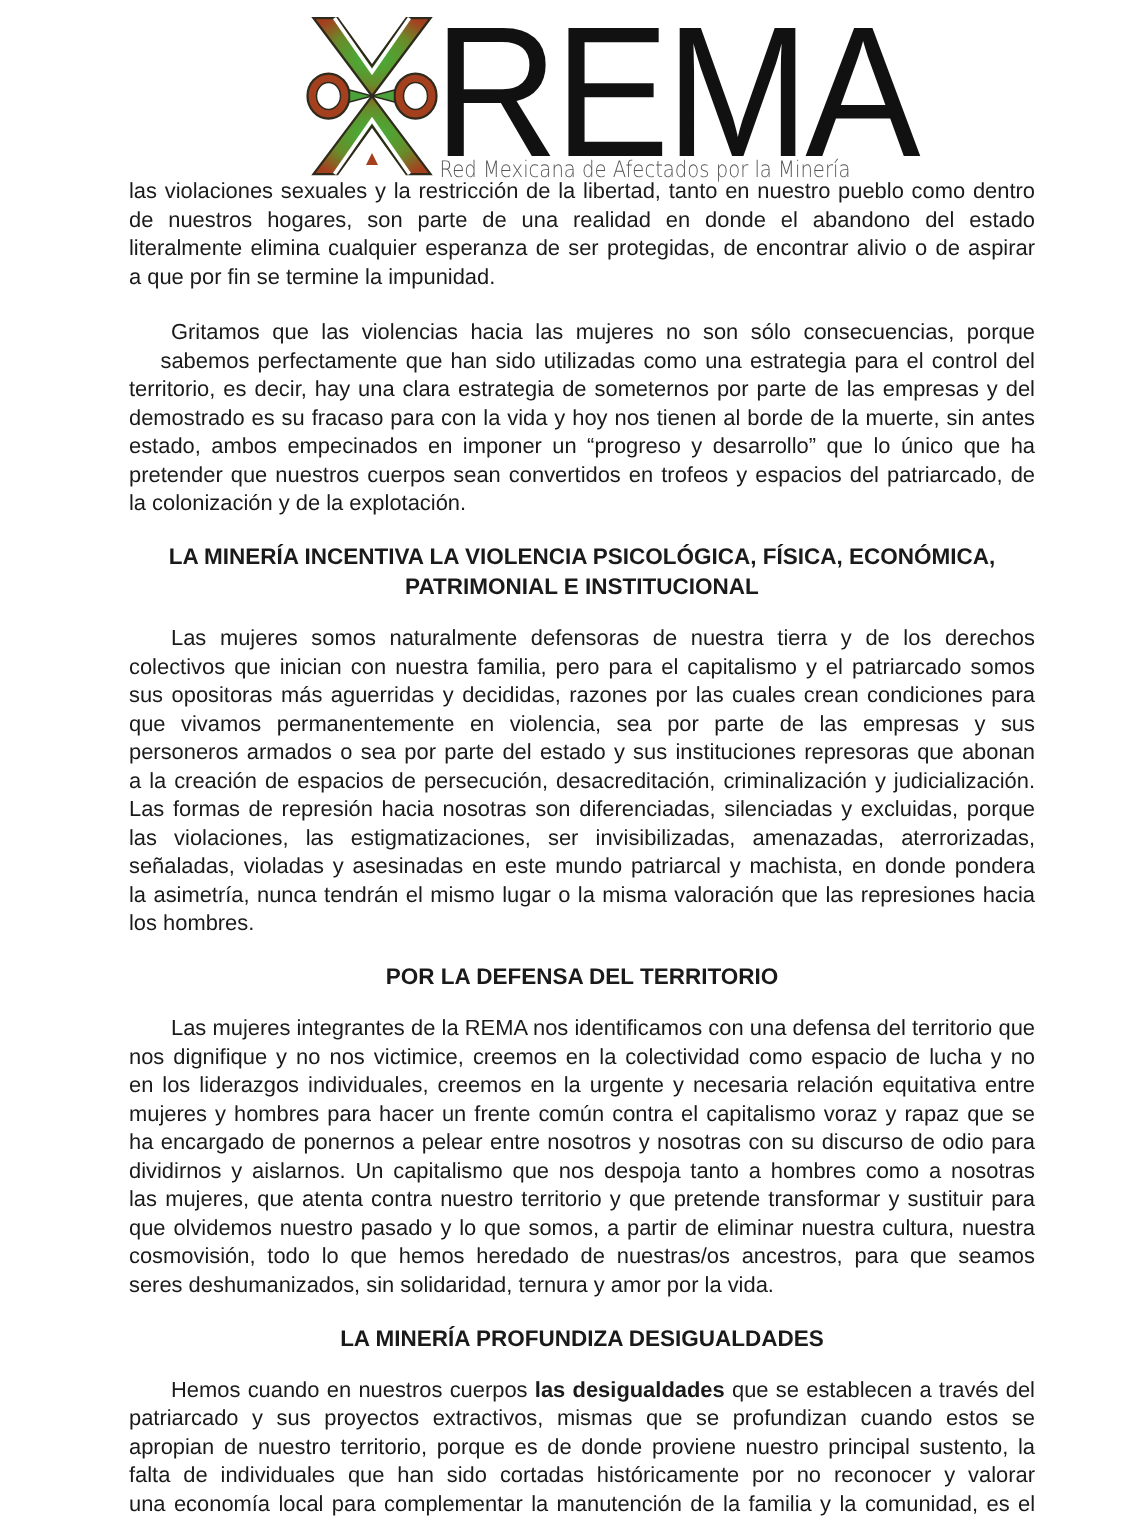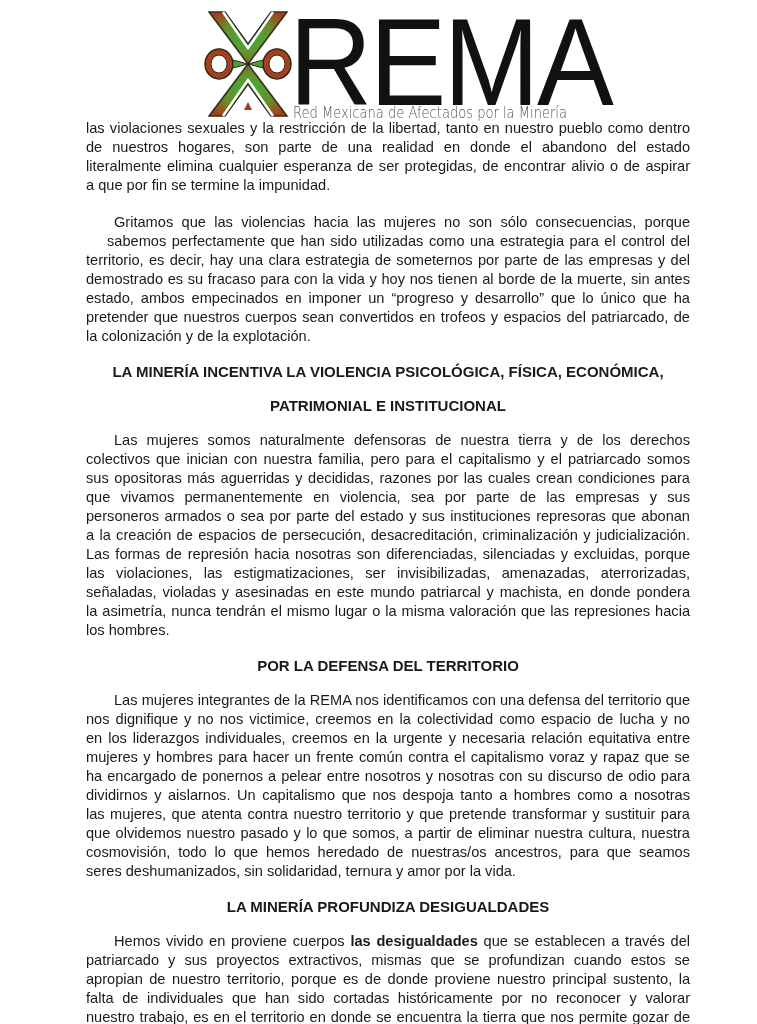--- a/index.html
+++ b/index.html
@@ -7,21 +7,21 @@
   .header { position: absolute; left: 0; top: 0; width: 757px; height: 122px; }
   .logo-mark { position: absolute; left: 203px; top: 8px; width: 90px; height: 112px; }
   .logo-word { position: absolute; left: 289px; top: 0px; font-family: "Liberation Sans", sans-serif; font-weight: normal; font-size: 124px; line-height: 124px; letter-spacing: -3px; color: #111; transform: scaleX(0.93); transform-origin: left top; }
   .logo-tagline { position: absolute; left: 293px; top: 104px; font-size: 15.2px; color: #555; letter-spacing: 0px; font-family: "DejaVu Sans", sans-serif; font-weight: 300; transform: scaleX(0.86); transform-origin: left top; white-space: nowrap; }
   .content { position: absolute; left: 86px; top: 119px; width: 604px; }
   .line { display: block; font-size: 14.6px; line-height: 19px; height: 19px; white-space: nowrap; text-align: justify; text-align-last: justify; }
   .line.last { text-align-last: left; }
   .line.indent { padding-left: 28px; }
   .para { margin-bottom: 19px; }
   .heading { text-align: center; font-weight: bold; font-size: 15px; line-height: 20px; margin-bottom: 15px; }
-  .heading span { display: block; margin-top: 14px; }
+  .heading span { display: block; }
   b { font-weight: bold; }
 </style>
 </head>
 <body>
 
 <div class="header">
   <svg class="logo-mark" viewBox="0 0 90 112">
     <defs>
       <linearGradient id="g1" x1="0" y1="0" x2="1" y2="1">
         <stop offset="0" stop-color="#a5401f"></stop>
@@ -107,22 +107,21 @@
     <span class="line" style="word-spacing: 0px;">que olvidemos nuestro pasado y lo que somos, a partir de eliminar nuestra cultura, nuestra</span>
     <span class="line" style="word-spacing: 0px;">cosmovisión, todo lo que hemos heredado de nuestras/os ancestros, para que seamos</span>
     <span class="line last">seres deshumanizados, sin solidaridad, ternura y amor por la vida.</span>
   </div>
 
   <div class="heading">
     <span>LA MINERÍA PROFUNDIZA DESIGUALDADES</span>
   </div>
 
   <div class="para">
-    <span class="line indent" style="word-spacing: 0px;"><span>Hemos vivido en proviene cuerpos </span><b>las desigualdades</b><span> que se establecen a través del</span></span>
+    <span class="line indent" style="word-spacing: 0px;"><span>Hemos cuando en nuestros cuerpos </span><b>las desigualdades</b><span> que se establecen a través del</span></span>
     <span class="line" style="word-spacing: 0px;">patriarcado y sus proyectos extractivos, mismas que se profundizan cuando estos se</span>
     <span class="line" style="word-spacing: 0px;">apropian de nuestro territorio, porque es de donde proviene nuestro principal sustento, la</span>
     <span class="line" style="word-spacing: 0px;">falta de individuales que han sido cortadas históricamente por no reconocer y valorar</span>
-    <span class="line" style="word-spacing: 0px;">nuestro trabajo, es en el territorio en donde se encuentra la tierra que nos permite gozar de</span>
     <span class="line" style="word-spacing: 0px;">una economía local para complementar la manutención de la familia y la comunidad, es el</span>
 
   </div>
 
 </div>
 
 </body></html>

